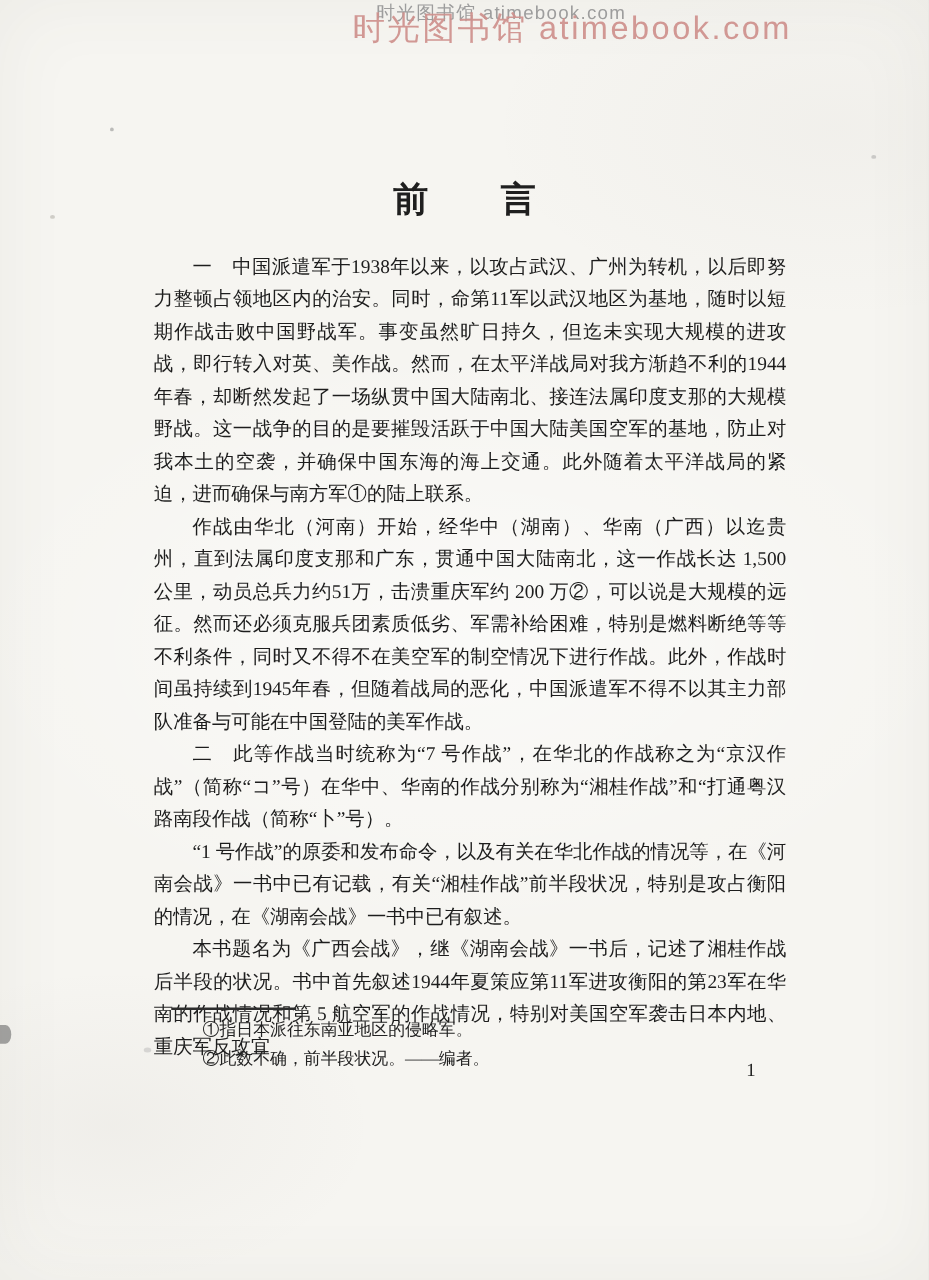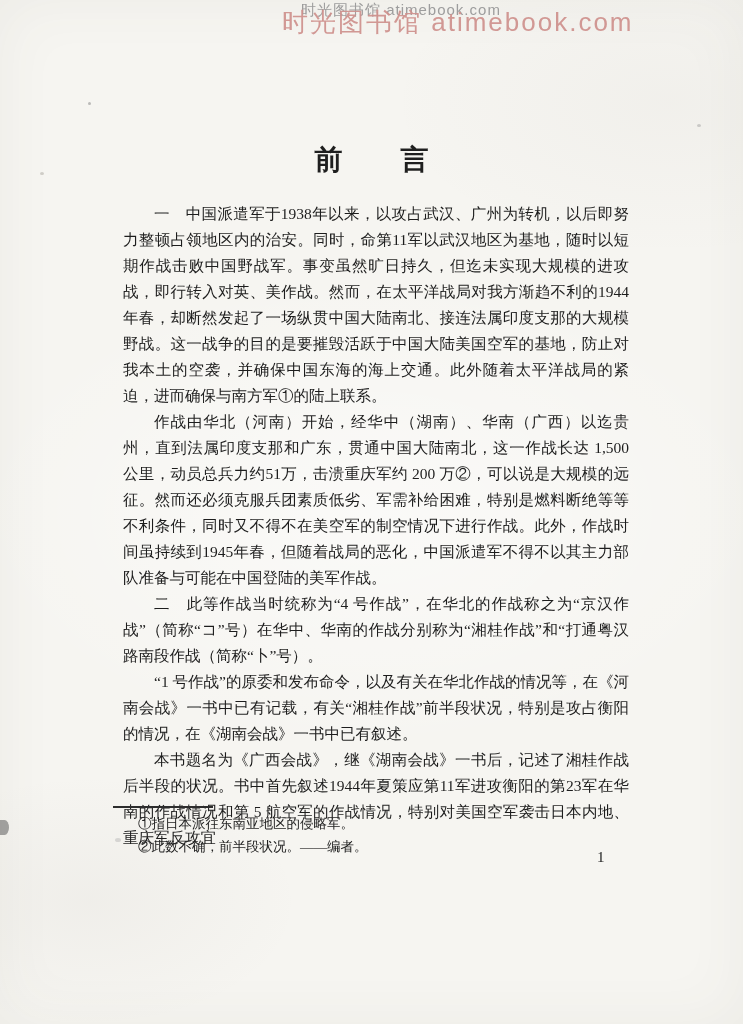--- a/index.html
+++ b/index.html
@@ -37,21 +37,21 @@
     font-size:28px;font-weight:bold;color:#1f1f1f;
     letter-spacing:15px;text-indent:15px;
   }
   .body-text{
     position:absolute;left:123px;top:201px;width:506px;
     font-size:15.5px;line-height:26px;color:#1d1d1d;
     text-align:justify;
   }
   .body-text p{margin:0;text-indent:2em;}
   .footnote-area{
-    position:absolute;left:111px;top:806px;width:506px;color:#222;
+    position:absolute;left:135px;top:806px;width:506px;color:#222;
   }
   .footnote-divider{
     width:100px;height:0;border-top:2px solid #2d2d2d;margin:0 0 5px 2px;
   }
   .footnote{margin:0 0 1px 27px;font-size:13.5px;line-height:22px;}
   .page-number{
     position:absolute;left:597px;top:849px;
     font-size:15px;color:#222;
   }
   .speck{position:absolute;border-radius:50%;pointer-events:none;}
@@ -67,21 +67,21 @@
 <div class="page">
 
   <div class="watermark-small" style="color: rgb(157, 157, 157);">时光图书馆 atimebook.com</div>
   <div class="watermark-large" style="color: rgb(207, 145, 141);">时光图书馆 atimebook.com</div>
 
   <h1 class="title">前　言</h1>
 
   <div class="body-text">
     <p>一　中国派遣军于1938年以来，以攻占武汉、广州为转机，以后即努力整顿占领地区内的治安。同时，命第11军以武汉地区为基地，随时以短期作战击败中国野战军。事变虽然旷日持久，但迄未实现大规模的进攻战，即行转入对英、美作战。然而，在太平洋战局对我方渐趋不利的1944年春，却断然发起了一场纵贯中国大陆南北、接连法属印度支那的大规模野战。这一战争的目的是要摧毁活跃于中国大陆美国空军的基地，防止对我本土的空袭，并确保中国东海的海上交通。此外随着太平洋战局的紧迫，进而确保与南方军①的陆上联系。</p>
     <p>作战由华北（河南）开始，经华中（湖南）、华南（广西）以迄贵州，直到法属印度支那和广东，贯通中国大陆南北，这一作战长达 1,500 公里，动员总兵力约51万，击溃重庆军约 200 万②，可以说是大规模的远征。然而还必须克服兵团素质低劣、军需补给困难，特别是燃料断绝等等不利条件，同时又不得不在美空军的制空情况下进行作战。此外，作战时间虽持续到1945年春，但随着战局的恶化，中国派遣军不得不以其主力部队准备与可能在中国登陆的美军作战。</p>
-    <p>二　此等作战当时统称为“4 号作战”，在华北的作战称之为“京汉作战”（简称“コ”号）在华中、华南的作战分别称为“湘桂作战”和“打通粤汉路南段作战（简称“卜”号）。</p>
+    <p>二　此等作战当时统称为“7 号作战”，在华北的作战称之为“京汉作战”（简称“コ”号）在华中、华南的作战分别称为“湘桂作战”和“打通粤汉路南段作战（简称“卜”号）。</p>
     <p>“1 号作战”的原委和发布命令，以及有关在华北作战的情况等，在《河南会战》一书中已有记载，有关“湘桂作战”前半段状况，特别是攻占衡阳的情况，在《湖南会战》一书中已有叙述。</p>
     <p>本书题名为《广西会战》，继《湖南会战》一书后，记述了湘桂作战后半段的状况。书中首先叙述1944年夏策应第11军进攻衡阳的第23军在华南的作战情况和第 5 航空军的作战情况，特别对美国空军袭击日本内地、重庆军反攻宜</p>
   </div>
 
   <div class="footnote-area">
     <div class="footnote-divider"></div>
     <p class="footnote">①指日本派往东南亚地区的侵略军。</p>
     <p class="footnote">②此数不确，前半段状况。——编者。</p>
   </div>
 

